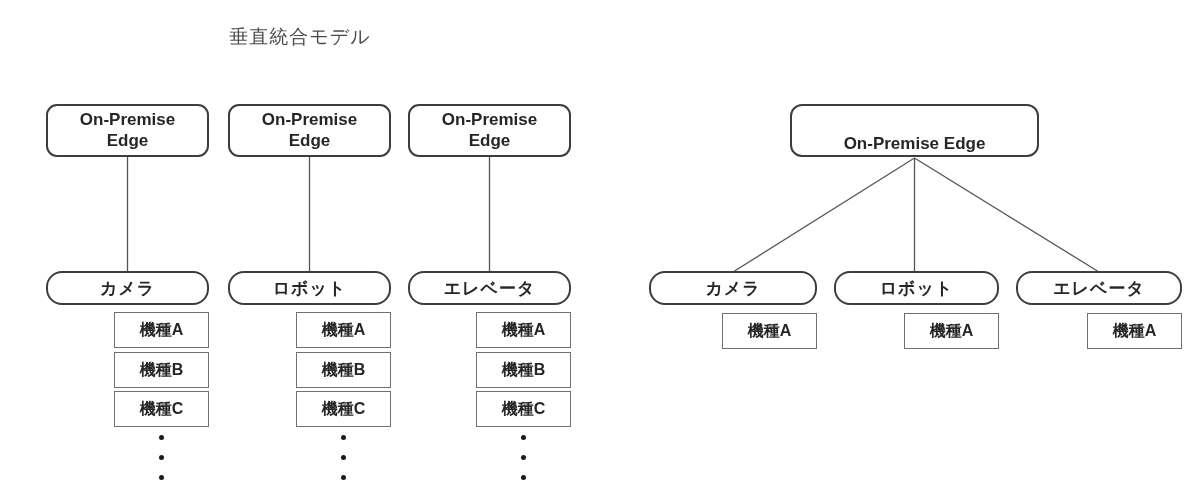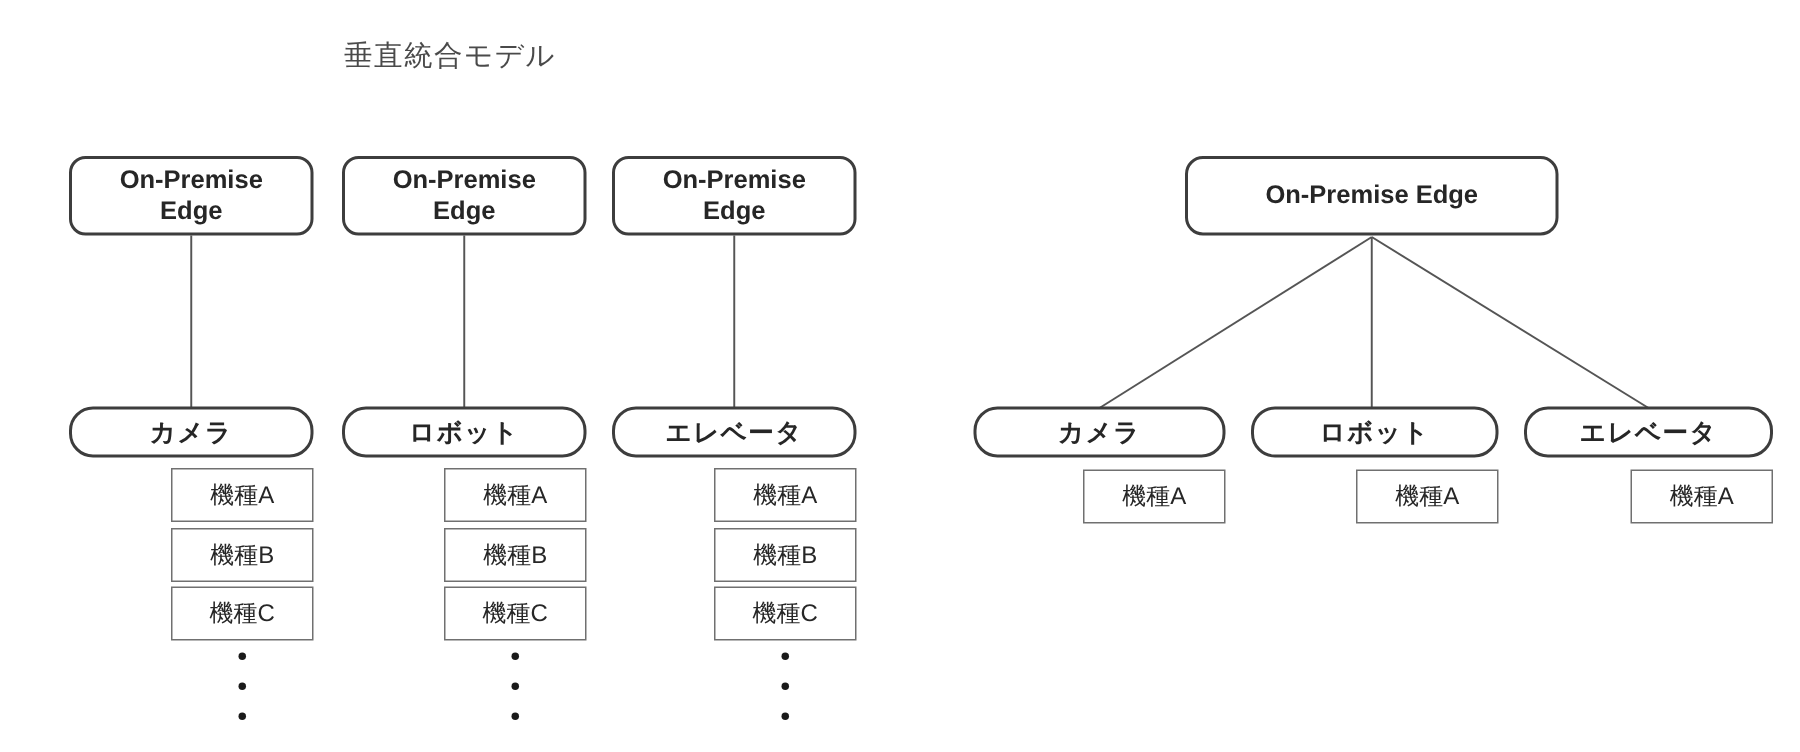--- a/index.html
+++ b/index.html
@@ -78,21 +78,21 @@
     position:absolute;
     width:95px;
     height:36px;
     box-sizing:border-box;
     background:#fff;
     border:1.5px solid var(--c-model-border,#707070);
     display:flex;
     align-items:center;
     justify-content:center;
     font-size:16px;
-    font-weight:400;
+    font-weight:700;
     color:var(--c-label-text,#262626);
   }
   .dots{
     position:absolute;
     top:435px;
     width:6px;
     display:flex;
     flex-direction:column;
     align-items:center;
     gap:15px;
@@ -158,21 +158,21 @@
     <div class="dot"></div>
     <div class="dot"></div>
     <div class="dot"></div>
   </div>
   <div class="dots" style="left:494px;">
     <div class="dot"></div>
     <div class="dot"></div>
     <div class="dot"></div>
   </div>
 
-  <div class="edge-box" style="left:764px;width:249px;border-radius:12px;">
+  <div class="edge-box" style="left:764px;width:249px;border-radius:12px;justify-content:flex-end;">
     <span>On-Premise Edge</span>
   </div>
 
   <div class="cat-box" style="left:623px;width:168px;">カメラ</div>
   <div class="cat-box" style="left:808px;width:165px;">ロボット</div>
   <div class="cat-box" style="left:990px;width:166px;">エレベータ</div>
 
   <div class="model-box" style="left:696px;top:313px;">機種A</div>
   <div class="model-box" style="left:878px;top:313px;">機種A</div>
   <div class="model-box" style="left:1061px;top:313px;">機種A</div>

